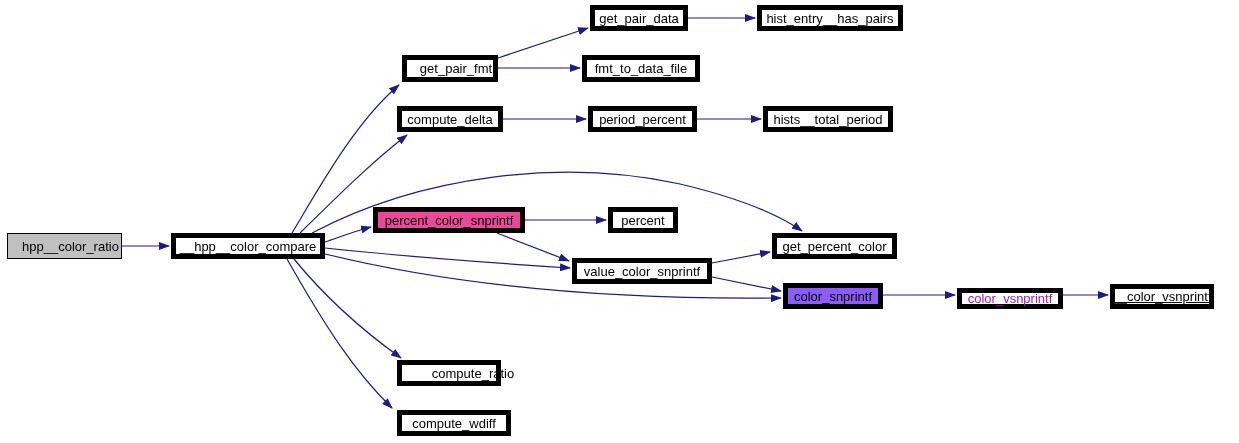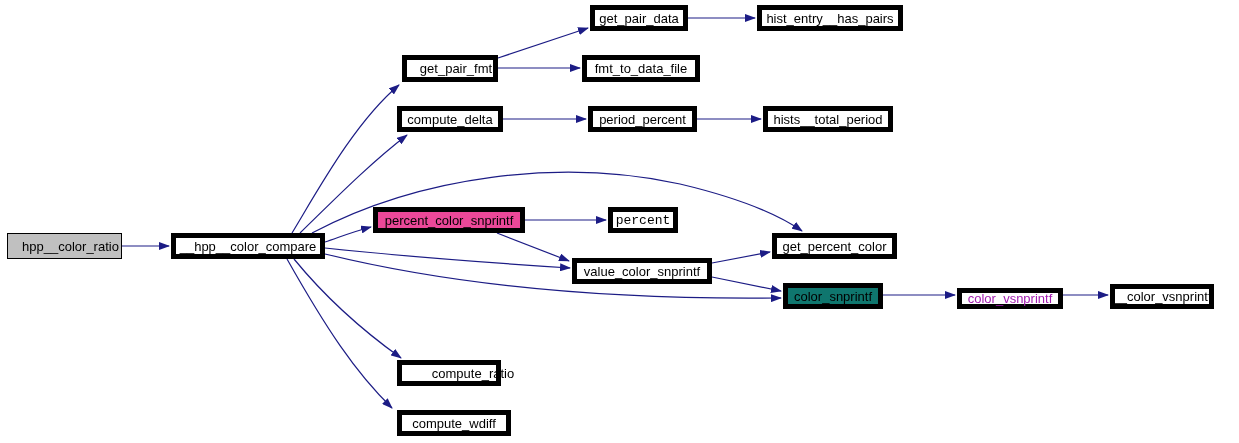--- a/index.html
+++ b/index.html
@@ -81,22 +81,22 @@
       <div class="node highlighted" style="left: 7px; top: 233px; width: 115px; height: 26px; background: rgb(192, 192, 192); border-color: rgb(0, 0, 0); color: rgb(0, 0, 0);">hpp__color_ratio</div>
       <div class="node" style="left: 171px; top: 233px; width: 154px; height: 26px; background: rgb(255, 255, 255); border-color: rgb(0, 0, 0); color: rgb(0, 0, 0);">__hpp__color_compare</div>
       <div class="node" style="left: 402px; top: 55px; width: 96px; height: 27px; background: rgb(255, 255, 255); border-color: rgb(0, 0, 0); color: rgb(0, 0, 0); padding-left: 12px;">get_pair_fmt</div>
       <div class="node" style="left: 590px; top: 5px; width: 98px; height: 26px; background: rgb(255, 255, 255); border-color: rgb(0, 0, 0); color: rgb(0, 0, 0);">get_pair_data</div>
       <div class="node" style="left: 757px; top: 5px; width: 146px; height: 26px; background: rgb(255, 255, 255); border-color: rgb(0, 0, 0); color: rgb(0, 0, 0);">hist_entry__has_pairs</div>
       <div class="node" style="left: 582px; top: 55px; width: 118px; height: 27px; background: rgb(255, 255, 255); border-color: rgb(0, 0, 0); color: rgb(0, 0, 0);">fmt_to_data_file</div>
       <div class="node" style="left: 397px; top: 106px; width: 106px; height: 26px; background: rgb(255, 255, 255); border-color: rgb(0, 0, 0); color: rgb(0, 0, 0);">compute_delta</div>
       <div class="node" style="left: 588px; top: 106px; width: 109px; height: 26px; background: rgb(255, 255, 255); border-color: rgb(0, 0, 0); color: rgb(0, 0, 0);">period_percent</div>
       <div class="node" style="left: 763px; top: 106px; width: 130px; height: 26px; background: rgb(255, 255, 255); border-color: rgb(0, 0, 0); color: rgb(0, 0, 0);">hists__total_period</div>
       <div class="node" style="left: 373px; top: 207px; width: 152px; height: 26px; background: #ec4899; border-color: rgb(0, 0, 0); color: rgb(0, 0, 0);">percent_color_snprintf</div>
-      <div class="node" style="left: 608px; top: 207px; width: 70px; height: 26px; background: rgb(255, 255, 255); border-color: rgb(0, 0, 0); color: rgb(0, 0, 0); font-family: Liberation Mono, monospace;">percent</div>
+      <div class="node" style="left: 608px; top: 207px; width: 70px; height: 26px; background: rgb(255, 255, 255); border-color: rgb(0, 0, 0); color: rgb(0, 0, 0);">percent</div>
       <div class="node" style="left: 572px; top: 258px; width: 140px; height: 26px; background: rgb(255, 255, 255); border-color: rgb(0, 0, 0); color: rgb(0, 0, 0);">value_color_snprintf</div>
       <div class="node" style="left: 772px; top: 233px; width: 125px; height: 26px; background: rgb(255, 255, 255); border-color: rgb(0, 0, 0); color: rgb(0, 0, 0);">get_percent_color</div>
-      <div class="node" style="left: 783px; top: 283px; width: 100px; height: 26px; background: #0f766e; border-color: rgb(0, 0, 0); color: rgb(0, 0, 0);">color_snprintf</div>
+      <div class="node" style="left: 783px; top: 283px; width: 100px; height: 26px; background: #8b5cf6; border-color: rgb(0, 0, 0); color: rgb(0, 0, 0);">color_snprintf</div>
       <div class="node" style="left: 957px; top: 288px; width: 106px; height: 21px; background: rgb(255, 255, 255); border-color: rgb(0, 0, 0); color: #a21caf;">color_vsnprintf</div>
-      <div class="node" style="left: 1110px; top: 284px; width: 104px; height: 25px; background: rgb(255, 255, 255); border-color: rgb(0, 0, 0); color: rgb(0, 0, 0);">__color_vsnprintf</div>
+      <div class="node" style="left: 1110px; top: 284px; width: 104px; height: 25px; background: rgb(255, 255, 255); border-color: rgb(0, 0, 0); color: rgb(0, 0, 0); text-decoration: underline;">__color_vsnprintf</div>
       <div class="node" style="left: 397px; top: 360px; width: 104px; height: 26px; background: rgb(255, 255, 255); border-color: rgb(0, 0, 0); color: rgb(0, 0, 0); padding-left: 48px;">compute_ratio</div>
       <div class="node" style="left: 397px; top: 410px; width: 114px; height: 26px; background: rgb(255, 255, 255); border-color: rgb(0, 0, 0); color: rgb(0, 0, 0);">compute_wdiff</div>
     </div>
 </div>
 
 </body></html>

